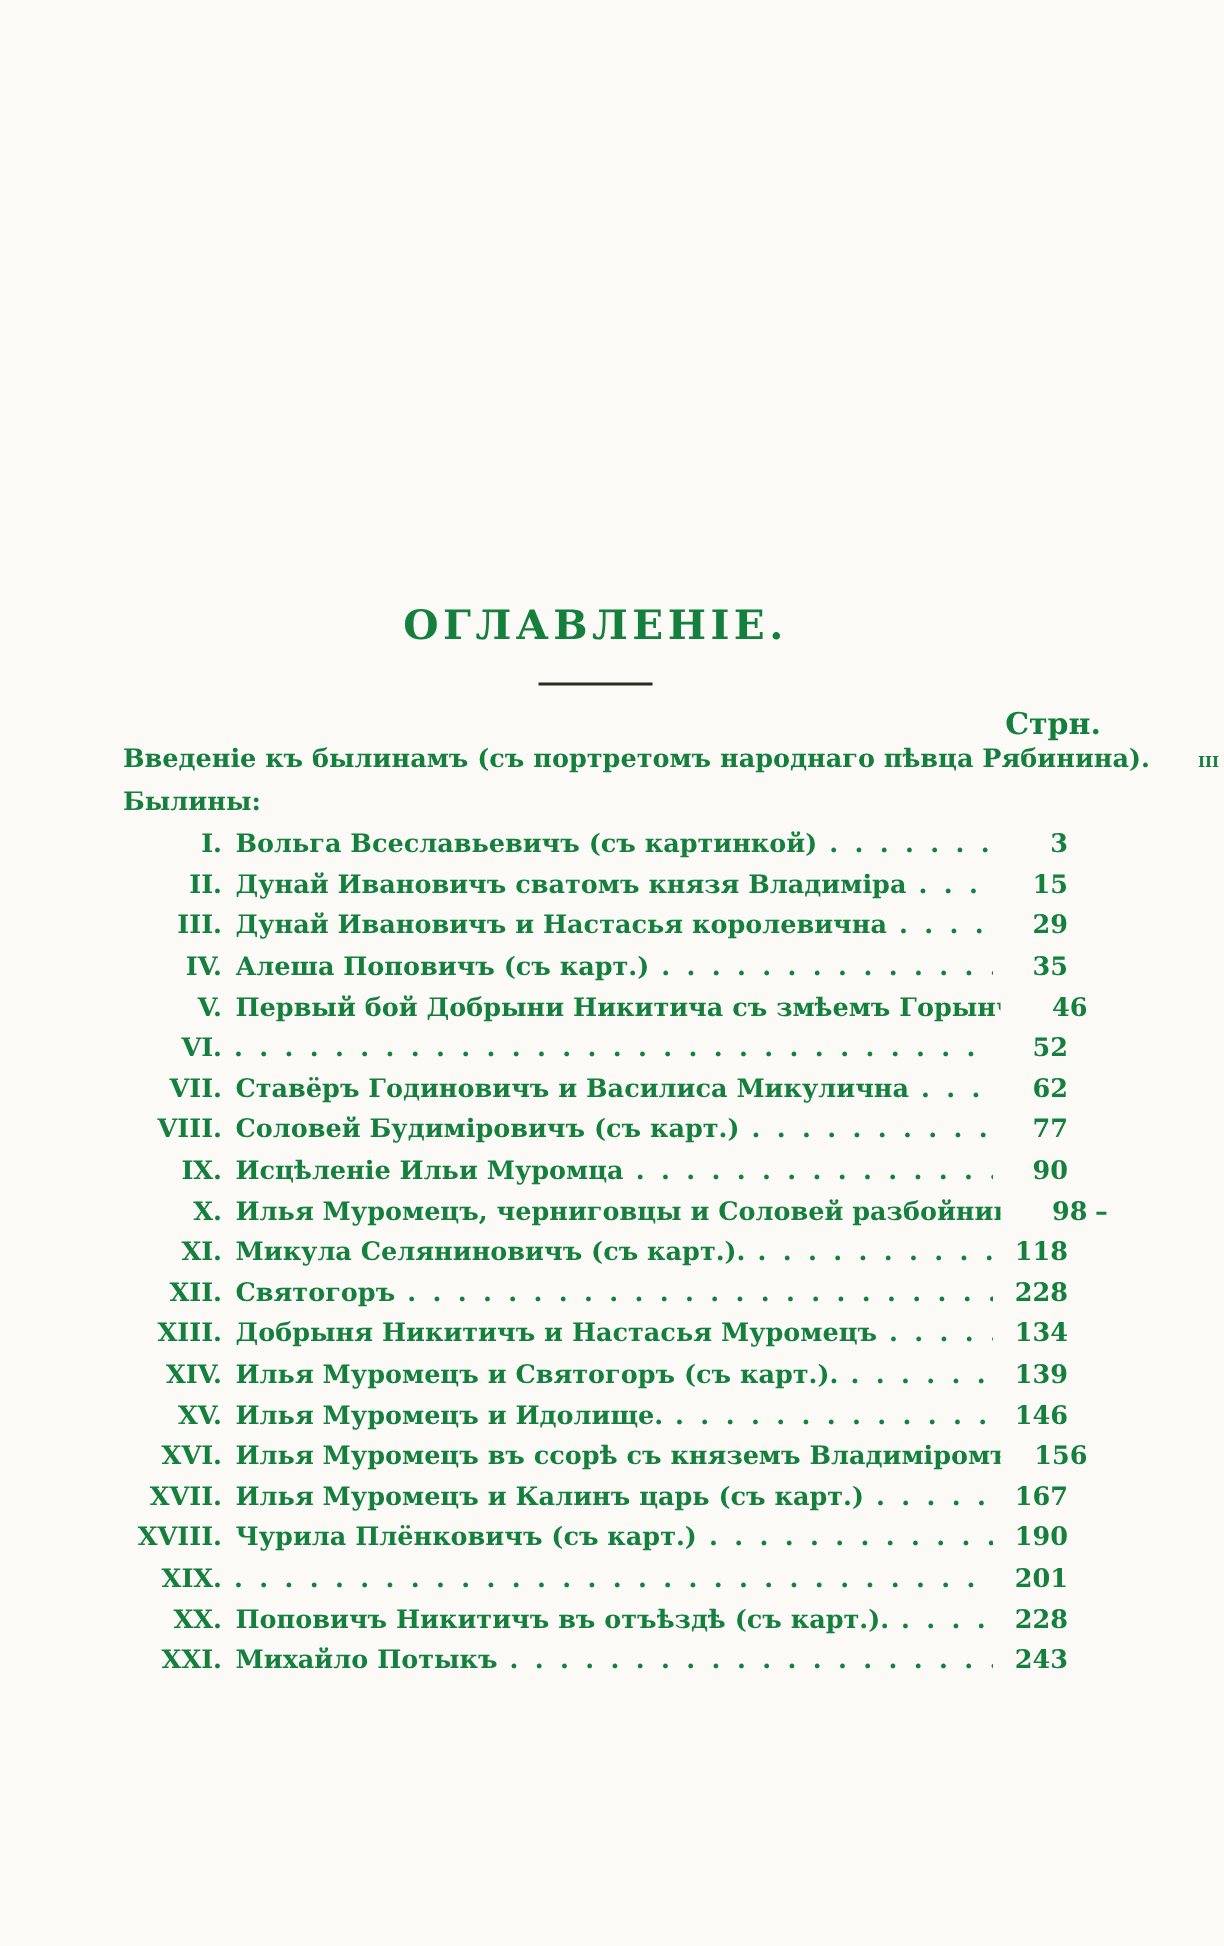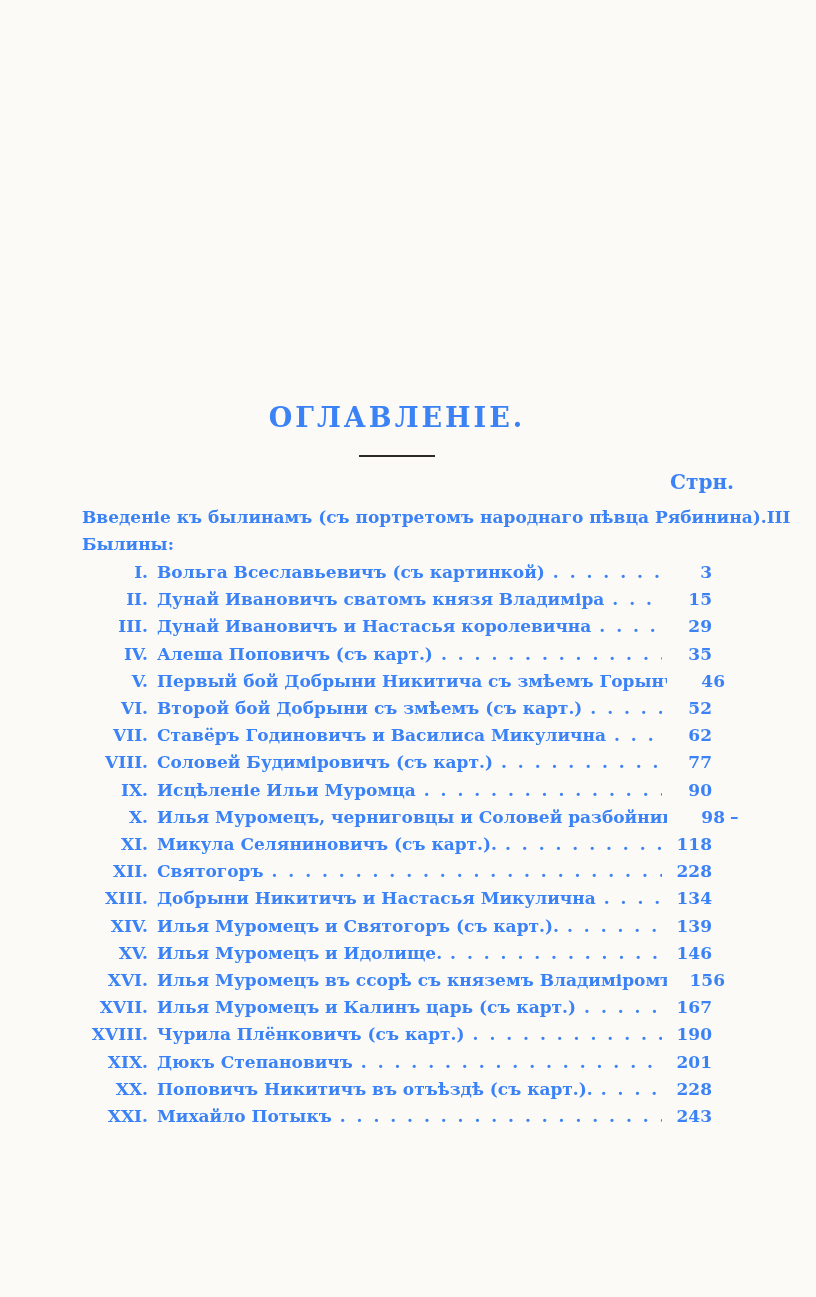--- a/index.html
+++ b/index.html
@@ -2,21 +2,21 @@
 <html><head>
 <meta charset="utf-8">
 <style>
   html, body { margin:0; padding:0; }
   body { background:#e9e7e2; }
   .page {
     position:relative;
     width:816px; height:1297px;
     margin:0 auto;
     background:#fbfaf6;
-    color:#3b82f6;
+    color:#15803d;
     font-family:"DejaVu Serif","Liberation Serif",serif;
     font-weight:bold;
     font-size:17px;
     box-sizing:border-box;
     padding:402px 104px 0 82px;
     overflow:hidden;
   }
   .book-title {
     font-size:27px;
     letter-spacing:3px;
@@ -32,24 +32,24 @@
   .col-header {
     text-align:right;
     margin:14px -22px 0 0;
     font-size:20px;
     line-height:22px;
   }
   .intro-row {
     display:flex;
     align-items:baseline;
     line-height:27px;
-    margin-top:11px;
+    margin-top:0;
   }
   .intro-title { flex:1; white-space:nowrap; }
-  .intro-page { flex:none; width:46px; text-align:left; font-size:17px; }
+  .intro-page { flex:none; width:46px; text-align:right; font-size:10px; }
   .section-label { line-height:27px; }
   .toc-list { margin-top:1px; }
   .toc-row {
     display:flex;
     align-items:baseline;
     line-height:27.2px;
   }
   .numeral { flex:none; width:66px; text-align:right; }
   .title { flex:none; white-space:nowrap; margin-left:9px; max-width:510px; overflow:hidden; }
   .leader {
@@ -112,21 +112,20 @@
 
   <div class="toc-row">
     <span class="numeral">V.</span>
     <span class="title">Первый бой Добрыни Никитича съ змѣемъ Горынчищемъ</span>
     <span class="leader">. . . . . . . . . . . . . . . . . . . . . . . . . . . . . . . . . . . . . . . . . . . . . . . . . . . . . . . . . . . . . . . . . . . . . . . . . . . . . . . . . . . . . . . . . . </span>
     <span class="pagenum">46</span>
   </div>
 
   <div class="toc-row">
     <span class="numeral">VI.</span>
-    <span class="title">Второй бой Добрыни съ змѣемъ (съ карт.)</span>
     <span class="leader">. . . . . . . . . . . . . . . . . . . . . . . . . . . . . . . . . . . . . . . . . . . . . . . . . . . . . . . . . . . . . . . . . . . . . . . . . . . . . . . . . . . . . . . . . . </span>
     <span class="pagenum">52</span>
   </div>
 
   <div class="toc-row">
     <span class="numeral">VII.</span>
     <span class="title">Ставёръ Годиновичъ и Василиса Микулична</span>
     <span class="leader">. . . . . . . . . . . . . . . . . . . . . . . . . . . . . . . . . . . . . . . . . . . . . . . . . . . . . . . . . . . . . . . . . . . . . . . . . . . . . . . . . . . . . . . . . . </span>
     <span class="pagenum">62</span>
   </div>
@@ -161,21 +160,21 @@
 
   <div class="toc-row">
     <span class="numeral">XII.</span>
     <span class="title">Святогоръ</span>
     <span class="leader">. . . . . . . . . . . . . . . . . . . . . . . . . . . . . . . . . . . . . . . . . . . . . . . . . . . . . . . . . . . . . . . . . . . . . . . . . . . . . . . . . . . . . . . . . . </span>
     <span class="pagenum">228</span>
   </div>
 
   <div class="toc-row">
     <span class="numeral">XIII.</span>
-    <span class="title">Добрыни Никитичъ и Настасья Микулична</span>
+    <span class="title">Добрыня Никитичъ и Настасья Муромецъ</span>
     <span class="leader">. . . . . . . . . . . . . . . . . . . . . . . . . . . . . . . . . . . . . . . . . . . . . . . . . . . . . . . . . . . . . . . . . . . . . . . . . . . . . . . . . . . . . . . . . . </span>
     <span class="pagenum">134</span>
   </div>
 
   <div class="toc-row">
     <span class="numeral">XIV.</span>
     <span class="title">Илья Муромецъ и Святогоръ (съ карт.).</span>
     <span class="leader">. . . . . . . . . . . . . . . . . . . . . . . . . . . . . . . . . . . . . . . . . . . . . . . . . . . . . . . . . . . . . . . . . . . . . . . . . . . . . . . . . . . . . . . . . . </span>
     <span class="pagenum">139</span>
   </div>
@@ -203,21 +202,20 @@
 
   <div class="toc-row">
     <span class="numeral">XVIII.</span>
     <span class="title">Чурила Плёнковичъ (съ карт.)</span>
     <span class="leader">. . . . . . . . . . . . . . . . . . . . . . . . . . . . . . . . . . . . . . . . . . . . . . . . . . . . . . . . . . . . . . . . . . . . . . . . . . . . . . . . . . . . . . . . . . </span>
     <span class="pagenum">190</span>
   </div>
 
   <div class="toc-row">
     <span class="numeral">XIX.</span>
-    <span class="title">Дюкъ Степановичъ</span>
     <span class="leader">. . . . . . . . . . . . . . . . . . . . . . . . . . . . . . . . . . . . . . . . . . . . . . . . . . . . . . . . . . . . . . . . . . . . . . . . . . . . . . . . . . . . . . . . . . </span>
     <span class="pagenum">201</span>
   </div>
 
   <div class="toc-row">
     <span class="numeral">XX.</span>
     <span class="title">Поповичъ Никитичъ въ отъѣздѣ (съ карт.).</span>
     <span class="leader">. . . . . . . . . . . . . . . . . . . . . . . . . . . . . . . . . . . . . . . . . . . . . . . . . . . . . . . . . . . . . . . . . . . . . . . . . . . . . . . . . . . . . . . . . . </span>
     <span class="pagenum">228</span>
   </div>

